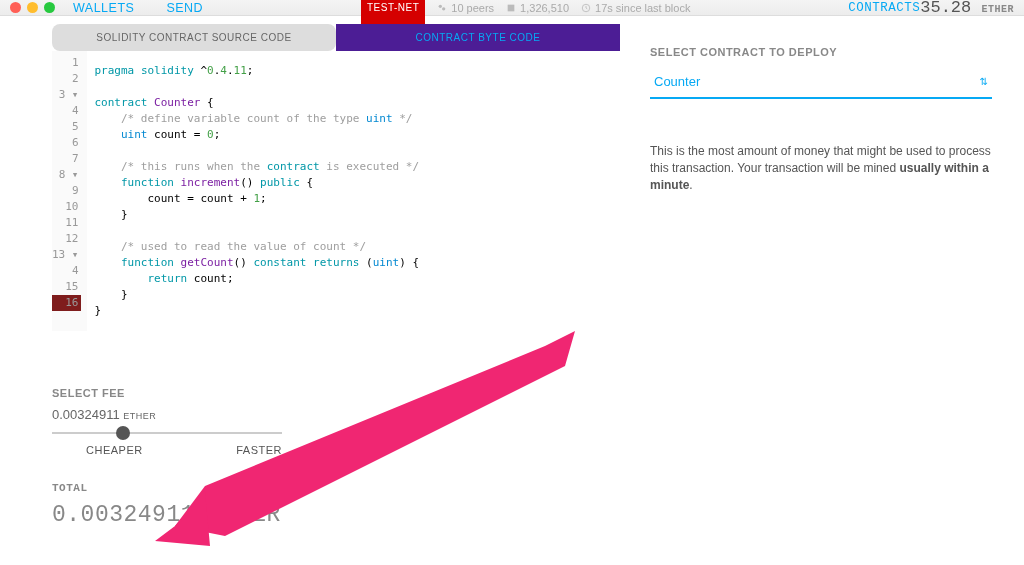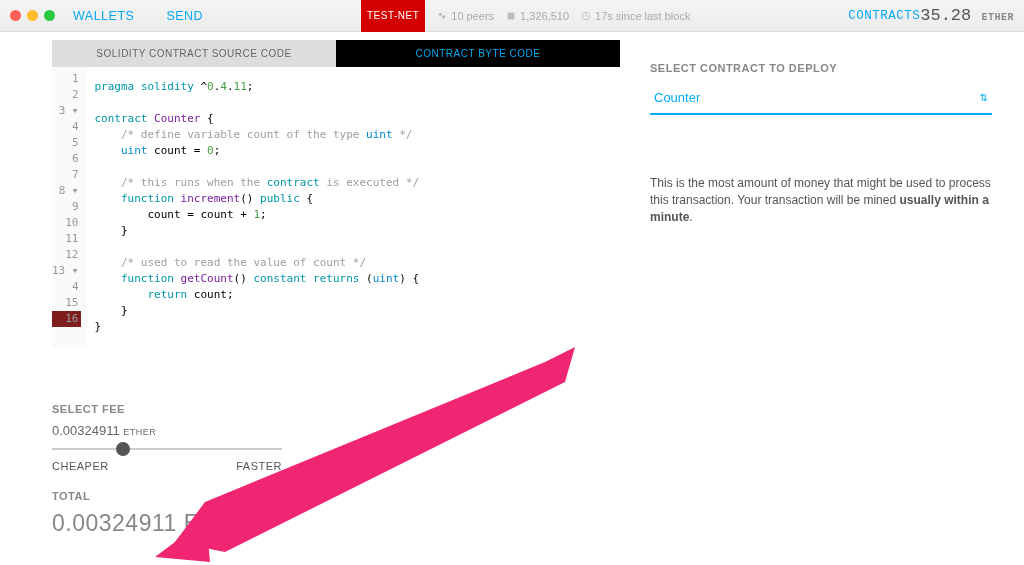--- a/index.html
+++ b/index.html
@@ -6,21 +6,21 @@
     body {
       font-family: -apple-system, BlinkMacSystemFont, "Segoe UI", Helvetica, Arial, sans-serif;
       background: #fff;
       width: 1024px;
       height: 565px;
       overflow: hidden;
       position: relative;
     }
 
     .topbar {
-      height: 32px;
+      height: 16px;
       background: linear-gradient(#f4f4f4, #ececec);
       border-bottom: 1px solid #ddd;
       display: flex;
       align-items: center;
       padding: 0 10px;
       font-size: 12px;
     }
     .window-controls {
       display: flex;
       gap: 6px;
@@ -97,27 +97,28 @@
 
     .tabs {
       display: flex;
       font-size: 10px;
       letter-spacing: .5px;
     }
     .tab {
       flex: 1;
       text-align: center;
       padding: 8px 0;
-      background: #000000;
+      background: #4c1d95;
       color: #06a9f4;
       cursor: pointer;
     }
     .tab.active {
       background: #ddd;
       color: #666;
+      border-radius: 8px;
     }
 
     .code-editor {
       display: flex;
       font-family: Menlo, Consolas, monospace;
       font-size: 11px;
       line-height: 16px;
       background: #fff;
     }
     .gutter {
@@ -188,31 +189,32 @@
       top: -6px;
       left: 28%;
       cursor: grab;
     }
     .slider-labels {
       display: flex;
       justify-content: space-between;
       font-size: 11px;
       color: #555;
       letter-spacing: .5px;
+      margin-left: 34px;
     }
 
     .fee-desc {
       font-size: 12px;
       color: #555;
       line-height: 17px;
-      margin-top: 60px;
+      margin-top: 44px;
     }
     .fee-desc b { font-weight: 700; }
 
-    .total-section { margin-top: 18px; }
+    .total-section { margin-top: 26px; font-family: Liberation Mono, monospace; }
     .total-value {
       font-size: 23px;
       color: #888;
       font-weight: 300;
       letter-spacing: .5px;
       margin-top: 2px;
     }
 
     .arrow-overlay {
       position: absolute;

